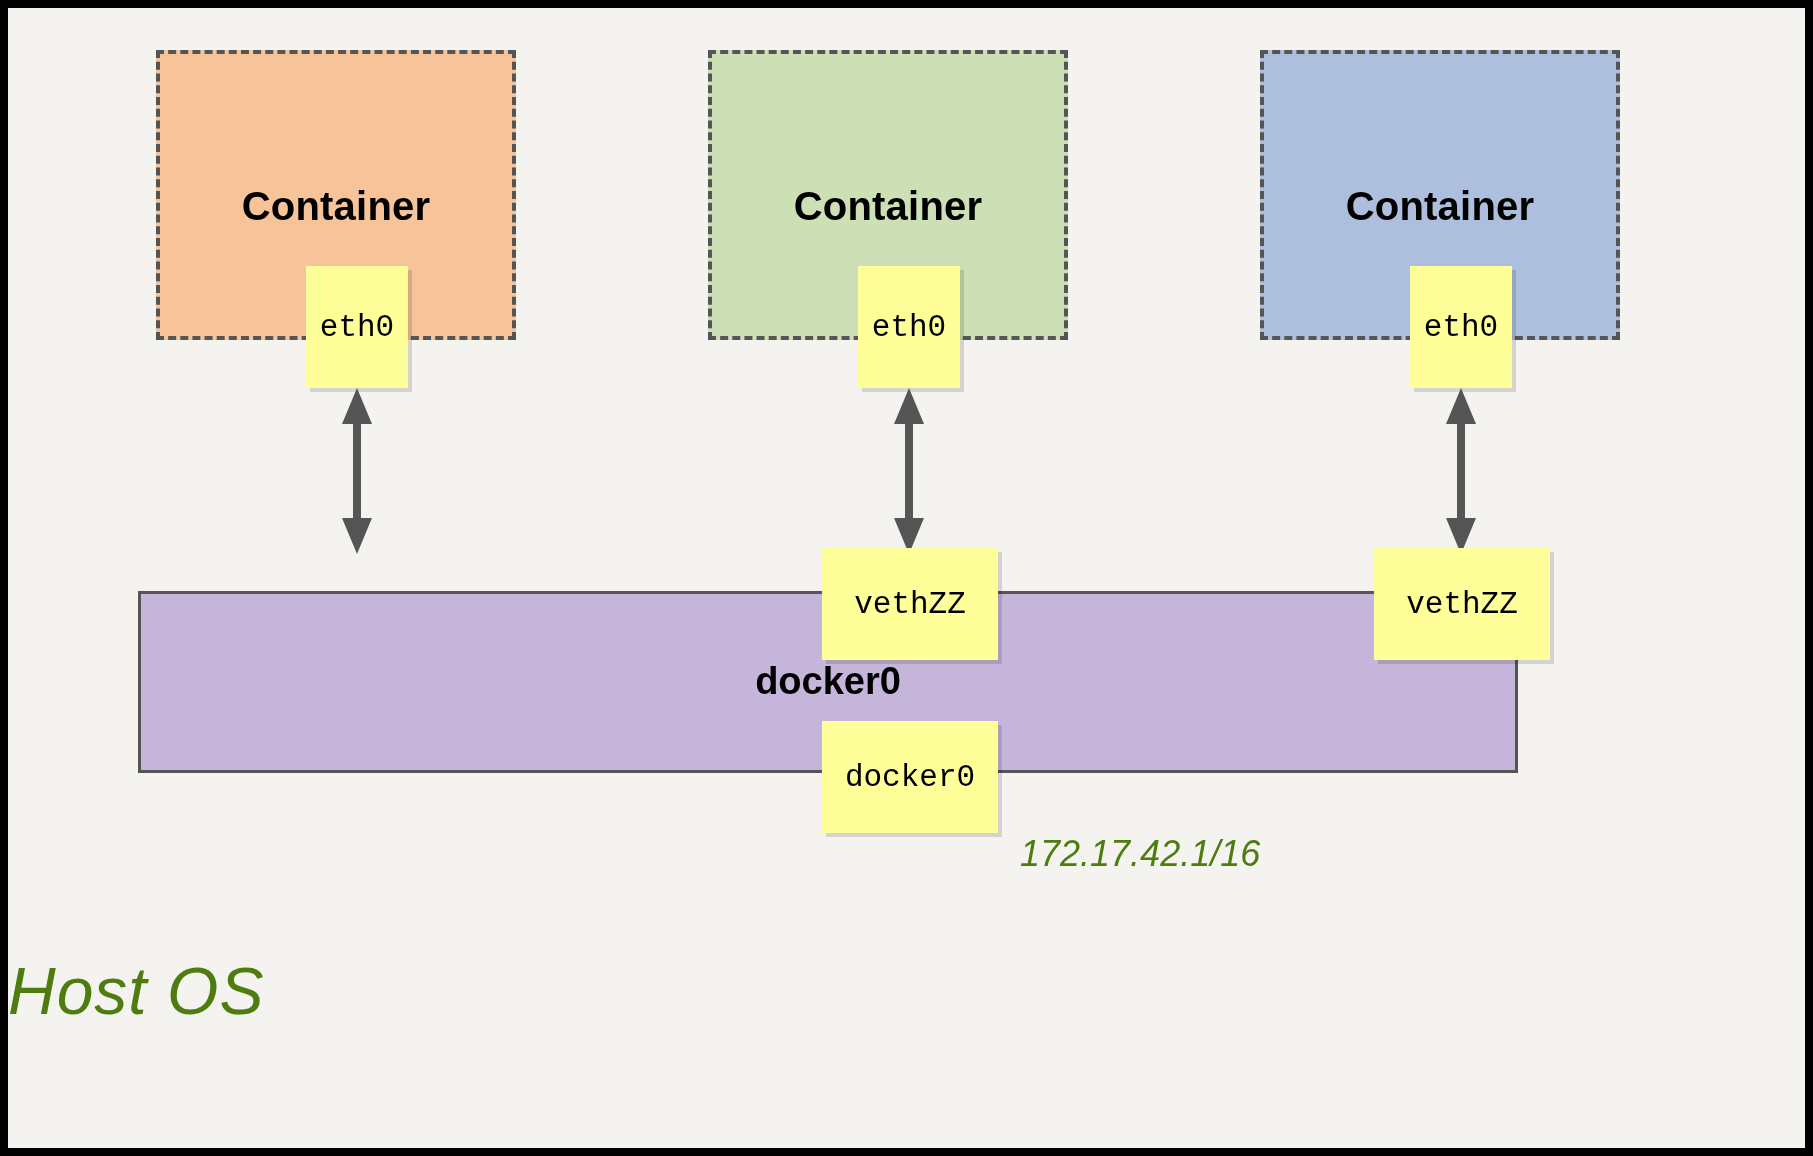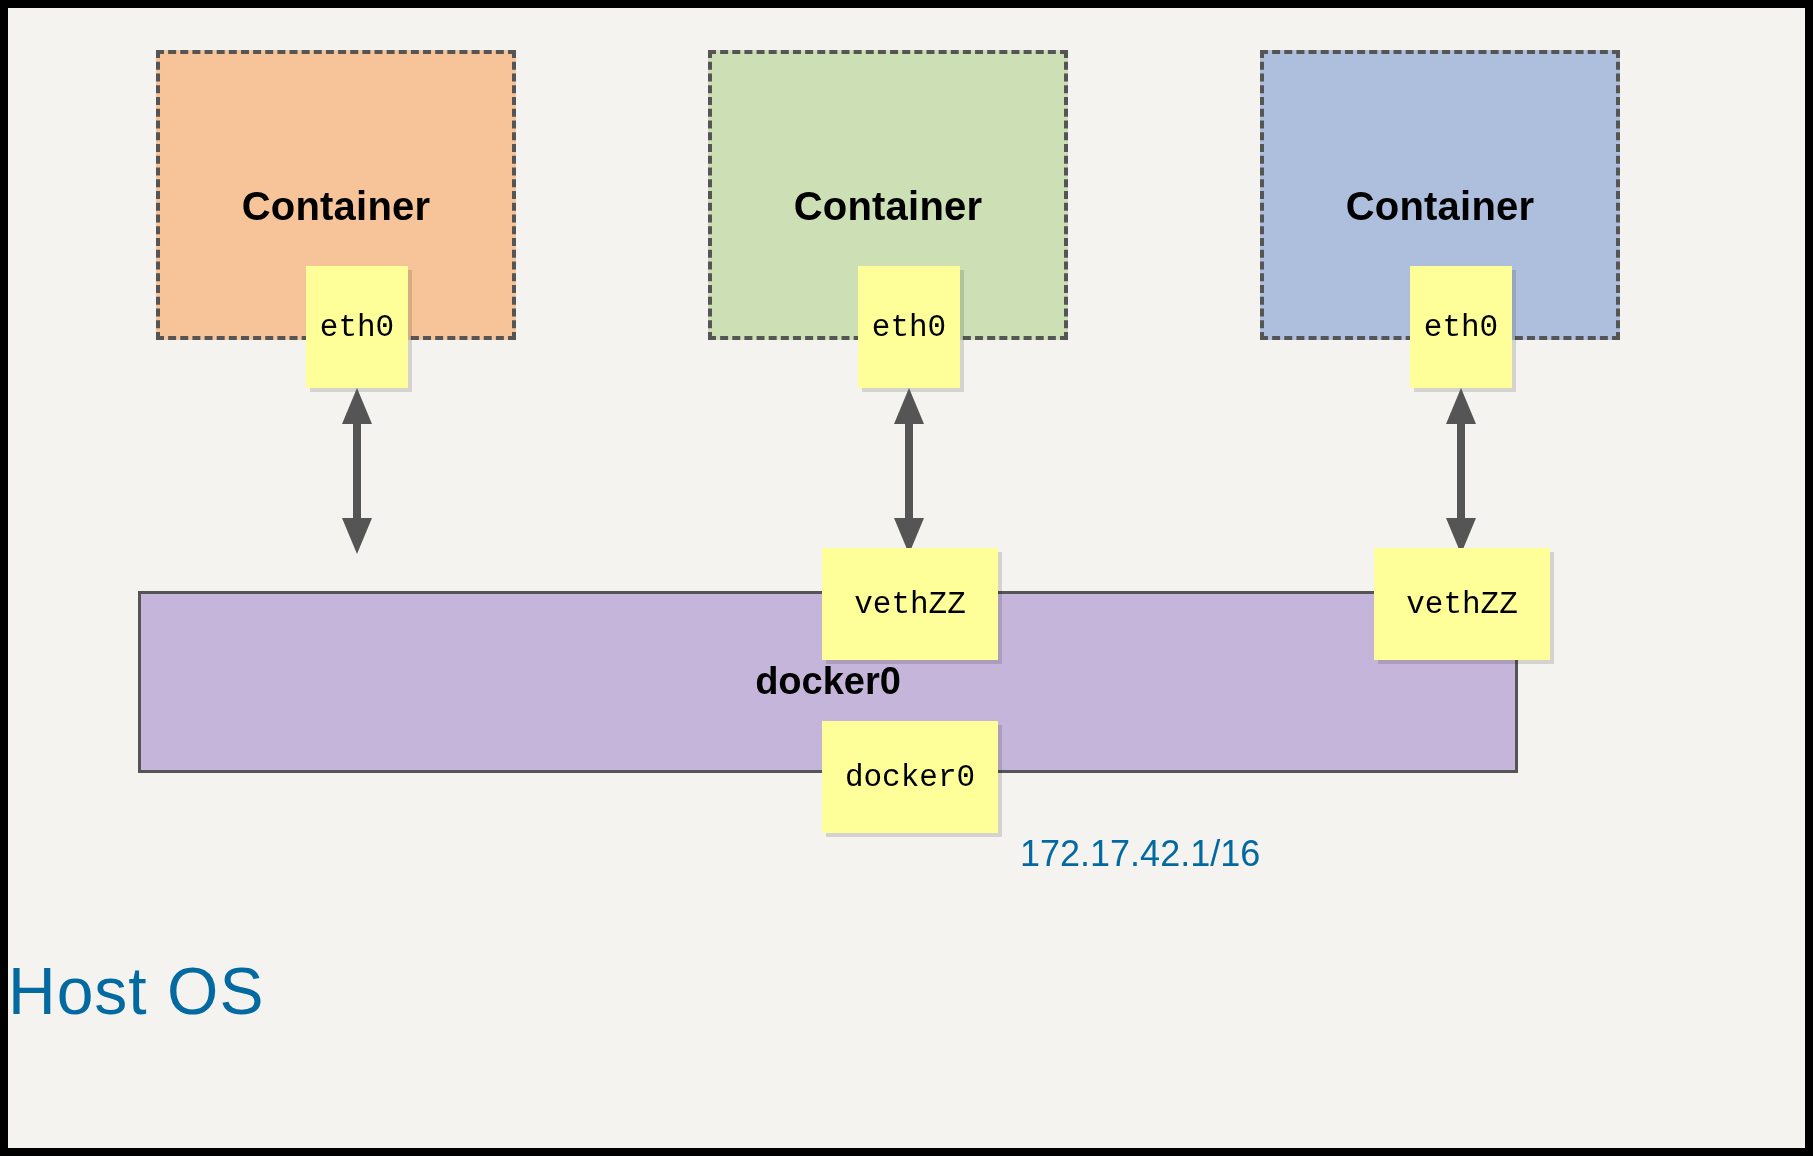--- a/index.html
+++ b/index.html
@@ -80,21 +80,22 @@
   }
 
   
   .arrow {
     position: absolute;
   }
 
   
   .free-text {
     position: absolute;
-    color: #0369a1;
+    color: #4d7c0f;
+    font-style: italic;
   }
   #ip-label {
     font-size: 36px;
   }
   #host-os-label {
     font-size: 66px;
     letter-spacing: 1px;
   }
 </style>
 </head>

